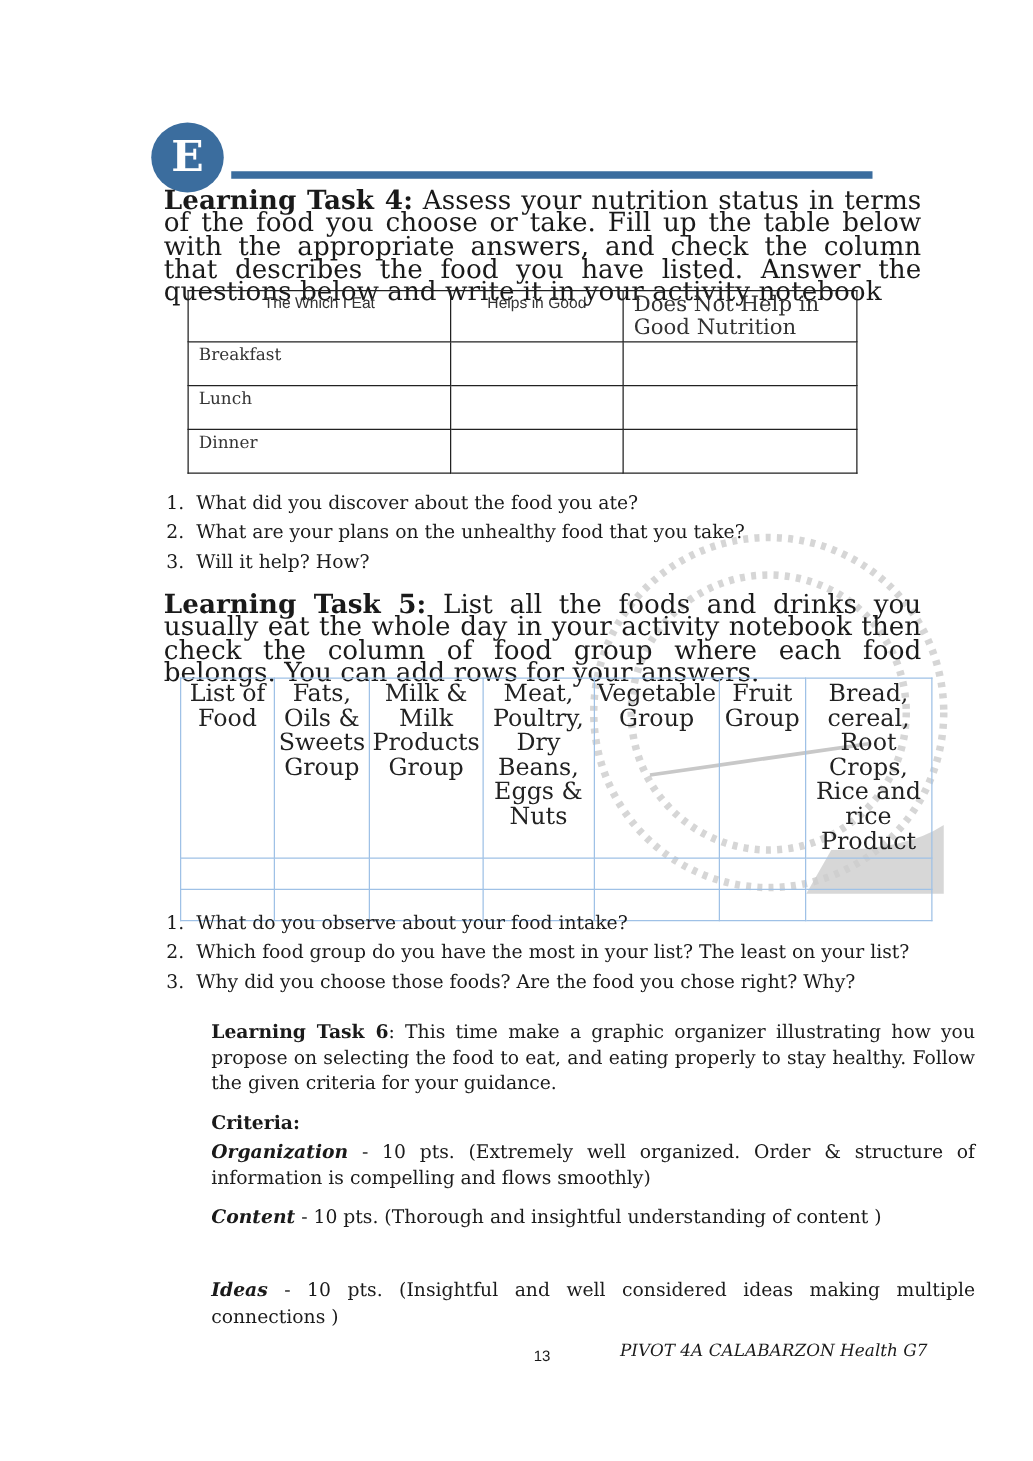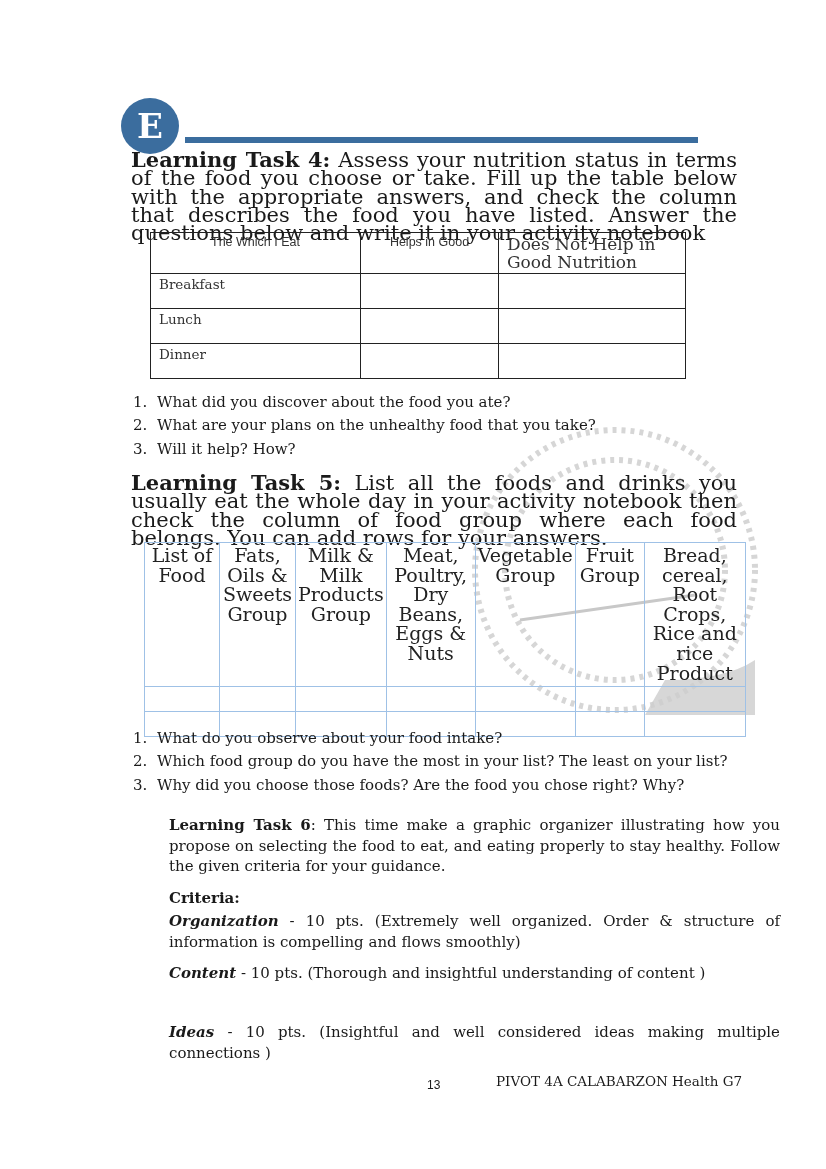--- a/index.html
+++ b/index.html
@@ -23,21 +23,21 @@
   .qlist .q { display:flex; }
   .qlist .num { width:24px; }
 
   table.t5 { position:absolute; left:144px; top:542px; border-collapse:collapse; }
   table.t5 td { border:1.3px solid #9fc1e6; vertical-align:top; text-align:center; font-size:19px; line-height:19.6px; padding:3px 2px; color:#222; }
 
   .crit { position:absolute; left:129px; width:611px; font-size:15px; line-height:20.5px; text-align:justify;margin-left:40px; }
   .crit .label { font-weight:bold; font-style:italic; }
 
   .footer-num { position:absolute; left:427px; top:1078px; font-family:"Liberation Sans",sans-serif; font-size:12px; }
-  .footer-title { position:absolute; left:496px; top:1073px; font-size:13.5px; }
+  .footer-title { position:absolute; left:496px; top:1073px; font-style:italic; font-size:13.5px; }
   .watermark-url { position:absolute; left:0; width:826px; top:1126px; text-align:center;
                    font-family:"DejaVu Sans",sans-serif; font-size:14px; color:#b9b9b9; letter-spacing:0.5px; }
 
   .seal { position:absolute; left:465px; top:380px; width:300px; height:360px; pointer-events:none; }
 </style>
 </head>
 <body>
 
 <div class="page">
 

